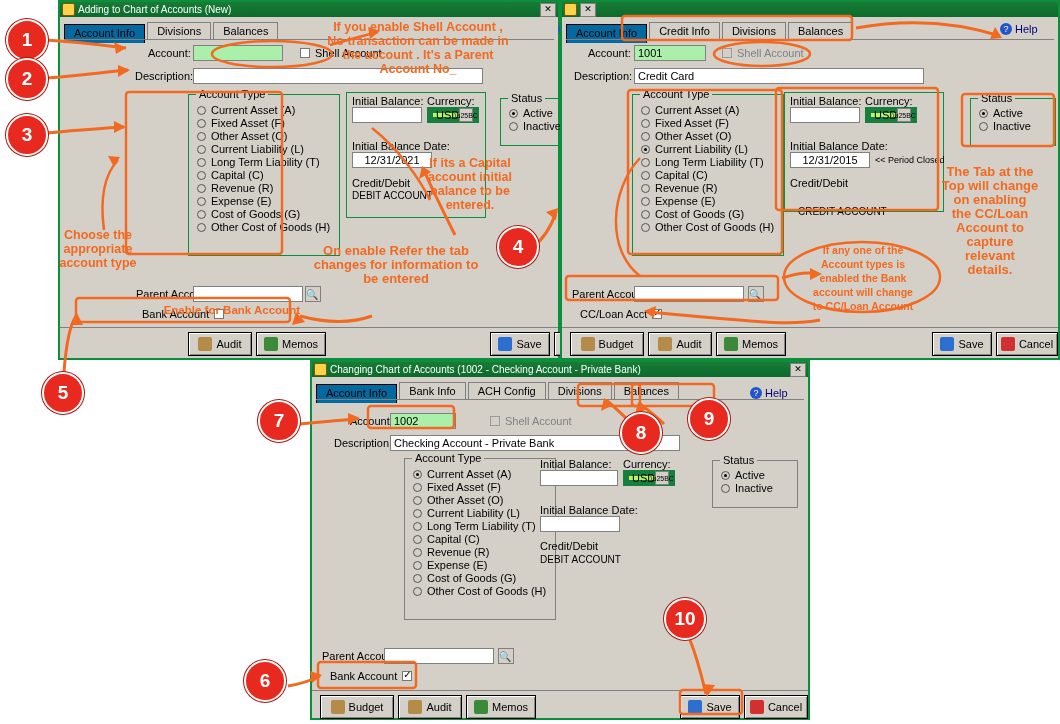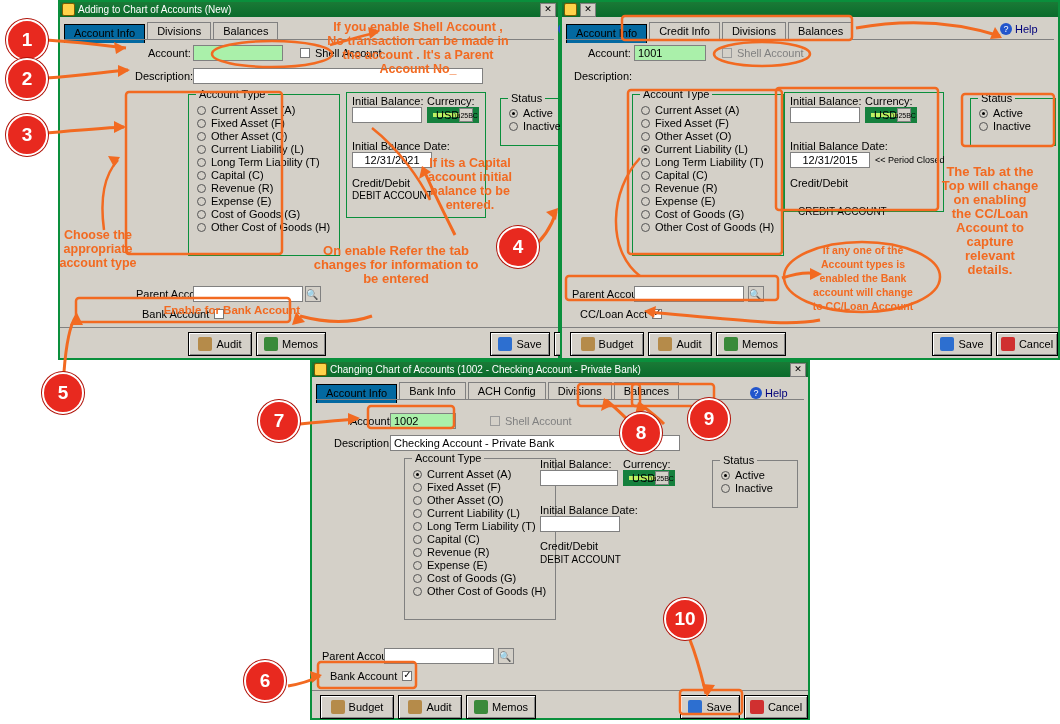--- a/index.html
+++ b/index.html
@@ -222,20 +222,21 @@
   <div style="position:absolute;left:4px;right:4px;top:37px;border-top:1px solid #808080;"></div>
 
   <div style="position:absolute;left:26px;top:45px;" class="lbl">Account:</div>
   <div class="fld green" style="position:absolute;left:72px;top:43px;width:72px;">1001</div>
   <div style="position:absolute;left:160px;top:45px;display:flex;align-items:center;gap:5px;">
     <span class="chk dis"></span>
     <span class="lbl" style="color:#808080;">Shell Account</span>
   </div>
 
   <div style="position:absolute;left:12px;top:68px;" class="lbl">Description:</div>
+  <div class="fld" style="position:absolute;left:72px;top:66px;width:290px;">Credit Card</div>
 
   <div class="group" style="left:70px;top:92px;width:152px;height:162px;">
     <span class="group-title">Account Type</span>
     <div style="padding-top:8px;">
       <div class="radio">
           <span class="dot"></span>
           <span>Current Asset (A)</span>
         </div>
       <div class="radio">
           <span class="dot"></span>

